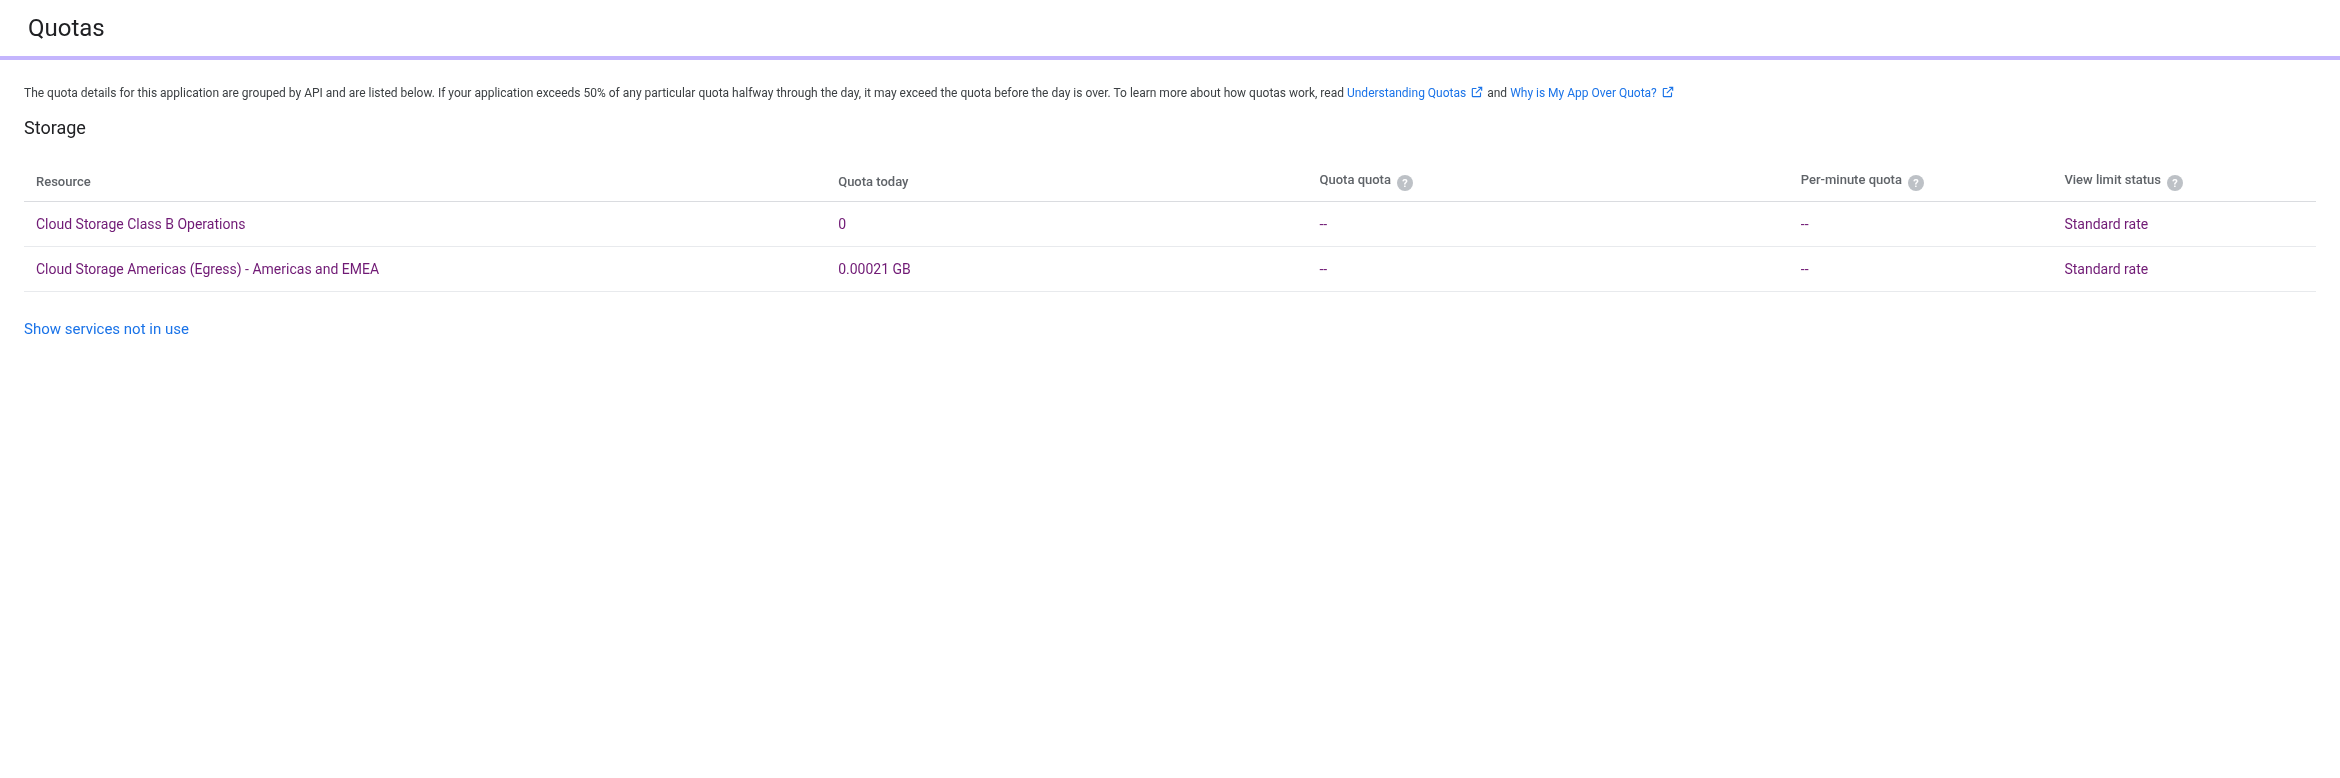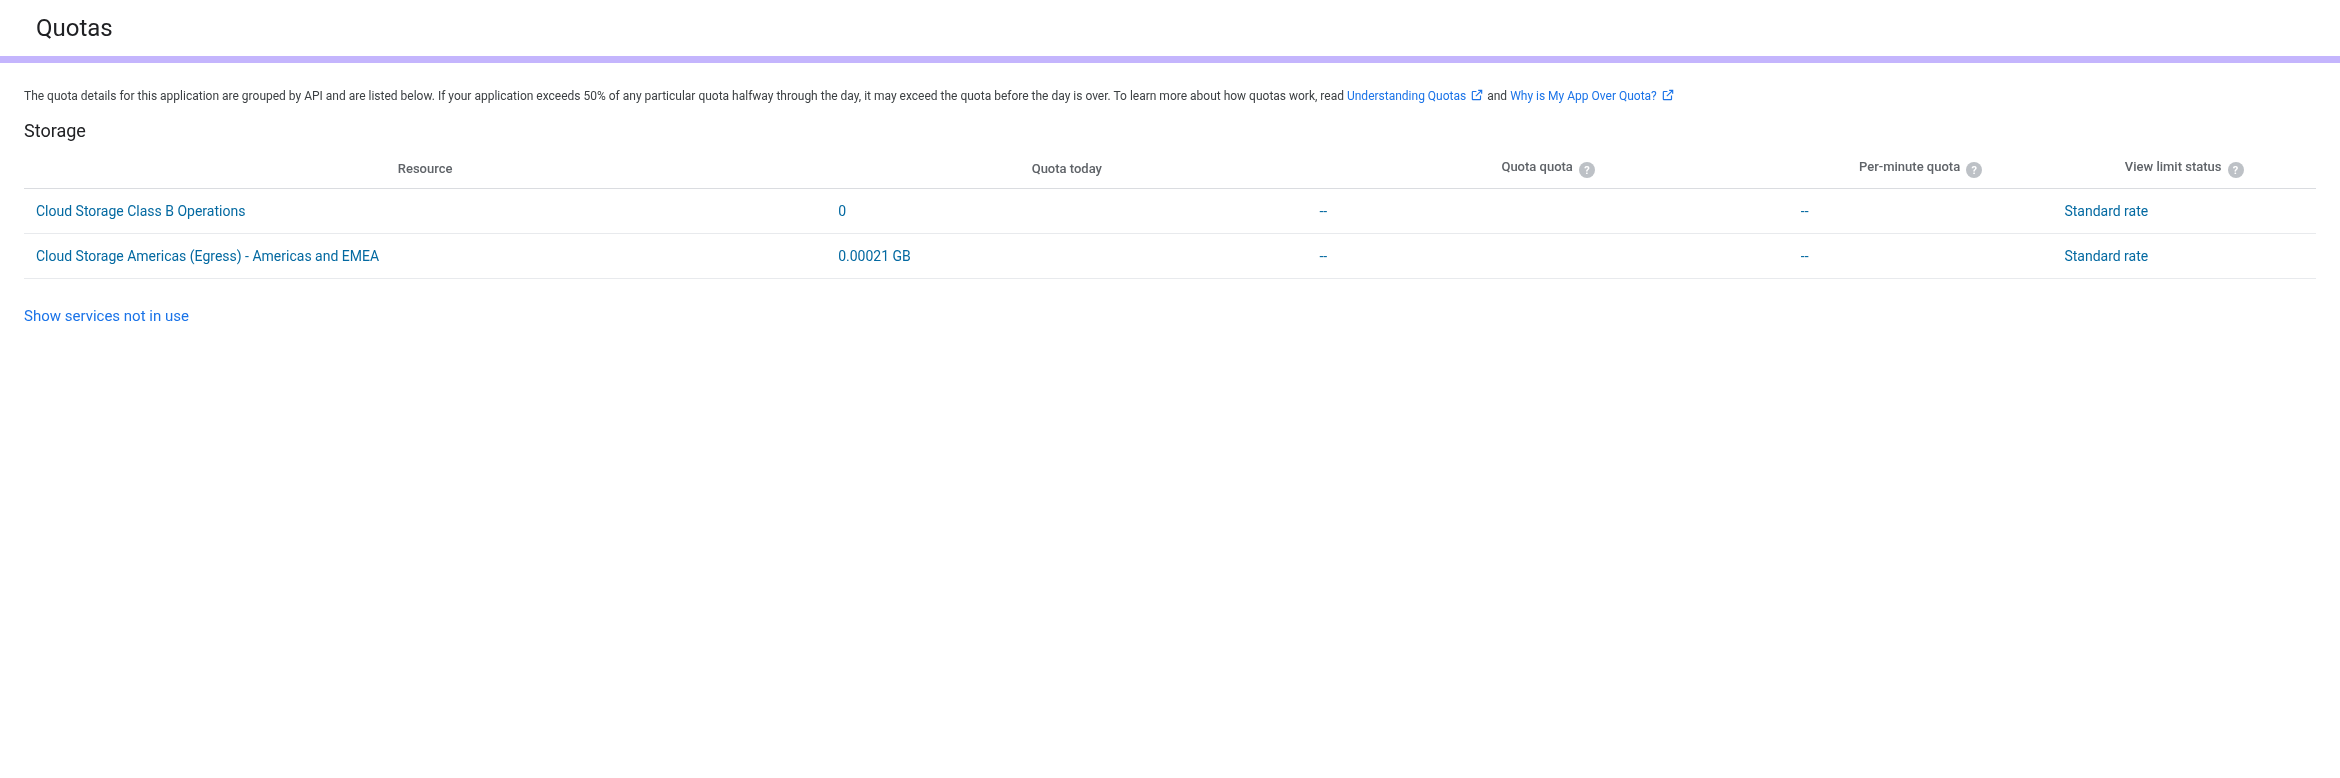--- a/index.html
+++ b/index.html
@@ -8,22 +8,22 @@
       padding: 0;
     }
     body {
       font-family: 'Google Sans', Roboto, Arial, sans-serif;
       font-size: 14px;
       color: #202124;
       background: #fff;
       width: 2340px;
     }
     .header-bar {
-      padding: 14px 36px;
-      border-bottom: 7px solid #c4b5fd;
+      padding: 14px 28px;
+      border-bottom: 4px solid #c4b5fd;
     }
     .page-title {
       font-size: 24px;
       font-weight: 400;
       color: #202124;
       letter-spacing: 0;
     }
     .content {
       padding: 24px;
     }
@@ -49,39 +49,39 @@
       width: 14px;
       height: 14px;
       stroke: #1a73e8;
       fill: none;
     }
     .section-title {
       font-size: 18px;
       font-weight: 400;
       color: #202124;
       margin-top: 12px;
-      margin-bottom: 8px;
+      margin-bottom: 24px;
     }
     table {
       width: 100%;
       border-collapse: collapse;
       table-layout: fixed;
     }
     thead th {
-      text-align: center;
+      text-align: left;
       font-size: 13px;
       font-weight: 500;
       color: #5f6368;
       padding: 10px 12px;
       border-bottom: 1px solid #dadce0;
       white-space: nowrap;
     }
     tbody td {
       font-size: 14px;
-      color: #0369a1;
+      color: #701a75;
       padding: 14px 12px;
       border-bottom: 1px solid #e8eaed;
       vertical-align: middle;
     }
     .col-resource { width: 35%; }
     .col-usage    { width: 21%; }
     .col-daily    { width: 21%; }
     .col-minute   { width: 11.5%; }
     .col-rate     { width: 11.5%; }
     .help-icon {

